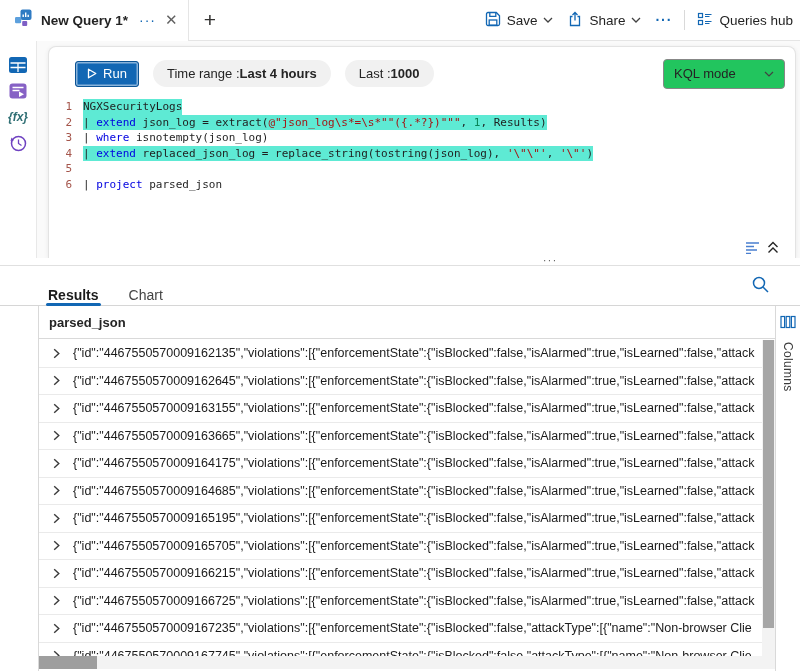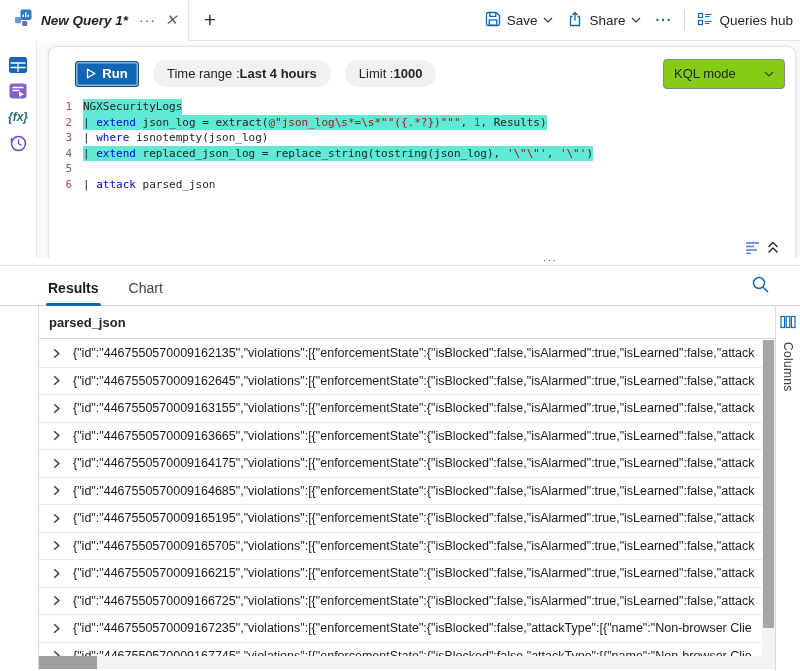--- a/index.html
+++ b/index.html
@@ -4,21 +4,21 @@
 <style>
   * { margin:0; padding:0; box-sizing:border-box; }
   body { background:#fff; }
   .page { position:relative; width:800px; height:671px; background:#fff; overflow:hidden;
           font-family:"Liberation Sans", sans-serif; color:#242424; }
 
   
   .topbar { position:absolute; left:0; top:0; width:800px; height:41px; background:#fff;
             border-bottom:1px solid #e5e5e5; display:flex; align-items:center; }
   .tab { display:flex; align-items:center; gap:6px; height:41px; padding:0 10px 0 14px;
-         border-right:1px solid #e5e5e5; background:#fff; cursor:pointer;font-style:italic; }
+         border-right:1px solid #e5e5e5; background:#fff; cursor:pointer; }
   .tab-title { font-weight:700; font-size:13.5px; color:#242424; margin-left:3px; }
   .tab-dots { color:#1267b4; font-size:14px; letter-spacing:1px; margin-left:5px; line-height:10px; }
   .tab-close { color:#616161; font-size:15px; margin-left:3px; cursor:pointer; }
   .new-tab { font-size:21px; font-weight:300; color:#323130; margin-left:15px; background:none; border:none; cursor:pointer; line-height:20px; }
   .top-actions { margin-left:auto; display:flex; align-items:center; padding-right:0; font-size:13.5px; }
   .action { display:flex; align-items:center; gap:6px; padding:4px 7px; cursor:pointer; border-radius:3px; }
   .blue-dots { color:#1267b4; font-weight:700; letter-spacing:1px; font-size:14px; }
   .vdiv { width:1px; height:20px; background:#d9d9d9; margin:0 5px; }
 
   
@@ -27,27 +27,27 @@
              border-right:1px solid #e8e8e8; display:flex; flex-direction:column; align-items:center;
              padding-top:12px; gap:2px; }
   .side-btn { width:24px; height:24px; display:flex; align-items:center; justify-content:center; cursor:pointer; }
   .fx-label { font-size:12px; font-weight:700; color:#2e6e73; font-style:italic; }
 
   .editor-card { position:absolute; left:48px; top:5px; width:748px; height:212px; background:#fff;
                  border:1px solid #e3e3e3; border-bottom:none; border-radius:8px 8px 0 0;
                  box-shadow:0 1px 5px rgba(0,0,0,.07); }
   .toolbar { display:flex; align-items:center; gap:14px; padding:9px 10px 0 26px; height:44px; }
   .run-btn { width:64px; height:26px; background:#1267b4; border:1px solid #0b5394; border-radius:3px;
-             color:#fff; font-size:13px; font-weight:700; display:flex; align-items:center; justify-content:center;
+             color:#fff; font-size:13px; font-weight:400; display:flex; align-items:center; justify-content:center;
              gap:6px; cursor:pointer; box-shadow:inset 0 0 0 1.5px rgba(255,255,255,.5); }
   .pill { height:27px; background:#f1f1f1; border-radius:14px; display:flex; align-items:center;
           padding:0 14px; font-size:13px; color:#242424; cursor:pointer; white-space:nowrap; }
   .pill b { font-weight:700; }
   .mode-select { margin-left:auto; width:122px; height:30px; border:1px solid #878787; border-radius:4px;
-                 background:#84cc16; display:flex; align-items:center; padding:0 10px; font-size:13px;
+                 background:#22c55e; display:flex; align-items:center; padding:0 10px; font-size:13px;
                  color:#242424; cursor:pointer; }
   .mode-select svg { margin-left:auto; }
 
   .code { margin-top:8px; }
   .code-line { display:flex; height:15.5px; line-height:15.5px;
                font-family:"DejaVu Sans Mono", monospace; font-size:11px; white-space:pre; }
   .ln { width:34px; padding-right:11px; text-align:right; color:#a4544a; flex:none; }
   .lc.hl { background:#5eead4; }
   .k { color:#0000e0; } .s { color:#a31515; } .n { color:#098658; } .p { color:#1f1f1f; }
   .pw { color:#1f1f1f; text-decoration:underline wavy #c586e0; text-decoration-thickness:1px; text-underline-offset:2px; }
@@ -56,21 +56,21 @@
   .foot-btn { cursor:pointer; display:flex; align-items:center; }
 
   .splitter { position:absolute; left:0; top:258px; width:800px; height:8px; background:#fff;
               border-bottom:1px solid #e0e0e0; cursor:row-resize; }
   .splitter span { position:absolute; left:543px; top:-3px; font-size:10px; color:#555; letter-spacing:1.5px; }
 
   
   .results { position:absolute; left:0; top:266px; width:800px; height:405px; background:#fff; }
   .results-tabs { position:relative; height:40px; display:flex; align-items:flex-end; padding-left:48px;
                   gap:30px; border-bottom:1px solid #d6d6d6; }
-  .rtab { position:relative; padding-bottom:9px; font-size:14px; color:#444; cursor:pointer;text-align:center; }
+  .rtab { position:relative; padding-bottom:2px; font-size:14px; color:#444; cursor:pointer;text-align:center; }
   .rtab.active { color:#1b1b1b; font-weight:700; }
   .rtab.active::after { content:""; position:absolute; left:-2px; right:-2px; bottom:-1px; height:3px;
                         background:#1267b4; border-radius:2px; }
   .search-btn { position:absolute; right:30px; top:9px; cursor:pointer; }
 
   .grid { position:absolute; left:38px; top:40px; width:737px; height:365px; border-left:1px solid #d9d9d9; }
   .grid-header { height:33px; border-bottom:1px solid #d9d9d9; display:flex; align-items:center;
                  padding-left:10px; font-size:13px; font-weight:700; color:#242424; }
   .grid-rows { position:absolute; left:0; top:34px; width:737px; height:316px; overflow:hidden; }
   .grid-row { height:27.5px; display:flex; align-items:center; border-bottom:1px solid #eaeaea;
@@ -184,38 +184,38 @@
           <svg width="10" height="11" viewBox="0 0 10 11">
               <path d="M1.5 1.2L8.8 5.5 1.5 9.8z" fill="none" stroke="#fff" stroke-width="1.3" stroke-linejoin="round"></path>
             </svg>
           <span>Run</span>
         </button>
         <div class="pill">
           <span>Time range :</span>
           <b>Last 4 hours</b>
         </div>
         <div class="pill">
-          <span>Limit :</span>
+          <span>Last :</span>
           <b>1000</b>
         </div>
         <div class="mode-select">
           <span>KQL mode</span>
           <svg width="10" height="6" viewBox="0 0 10 6">
               <path d="M1 1l4 4 4-4" fill="none" stroke="#424242" stroke-width="1.2"></path>
             </svg>
         </div>
       </div>
 
       <div class="code">
           <div class="code-line"><span class="ln">1</span><span class="lc hl"><span class="p">NGXSecurityLogs</span></span></div>
           <div class="code-line"><span class="ln">2</span><span class="lc hl"><span class="p">| </span><span class="k">extend</span><span class="p"> json_log = extract(</span><span class="s">@"json_log\s*=\s*""({.*?})"""</span><span class="p">, </span><span class="n">1</span><span class="p">, Results)</span></span></div>
           <div class="code-line"><span class="ln">3</span><span class="lc"><span class="p">| </span><span class="k">where</span><span class="p"> isnotempty(json_log)</span></span></div>
           <div class="code-line"><span class="ln">4</span><span class="lc hl"><span class="p">| </span><span class="k">extend</span><span class="p"> replaced_json_log = replace_string(tostring(json_log), </span><span class="s">'\"\"'</span><span class="p">, </span><span class="s">'\"'</span><span class="p">)</span></span></div>
           <div class="code-line"><span class="ln">5</span></div>
-          <div class="code-line"><span class="ln">6</span><span class="lc"><span class="p">| </span><span class="k">attack</span><span class="p"> parsed_json</span></span></div>
+          <div class="code-line"><span class="ln">6</span><span class="lc"><span class="p">| </span><span class="k">project</span><span class="p"> parsed_json</span></span></div>
         </div>
 
       <div class="editor-foot">
         <span class="foot-btn">
           <svg width="15" height="13" viewBox="0 0 15 13" stroke="#4a7fd0" stroke-width="1.6" fill="none">
             <path d="M1 2h13M1 5.5h8M1 9h11M1 12.5h5"></path>
           </svg>
         </span>
         <span class="foot-btn">
           <svg width="12" height="13" viewBox="0 0 12 13" fill="none" stroke="#242424" stroke-width="1.4">

